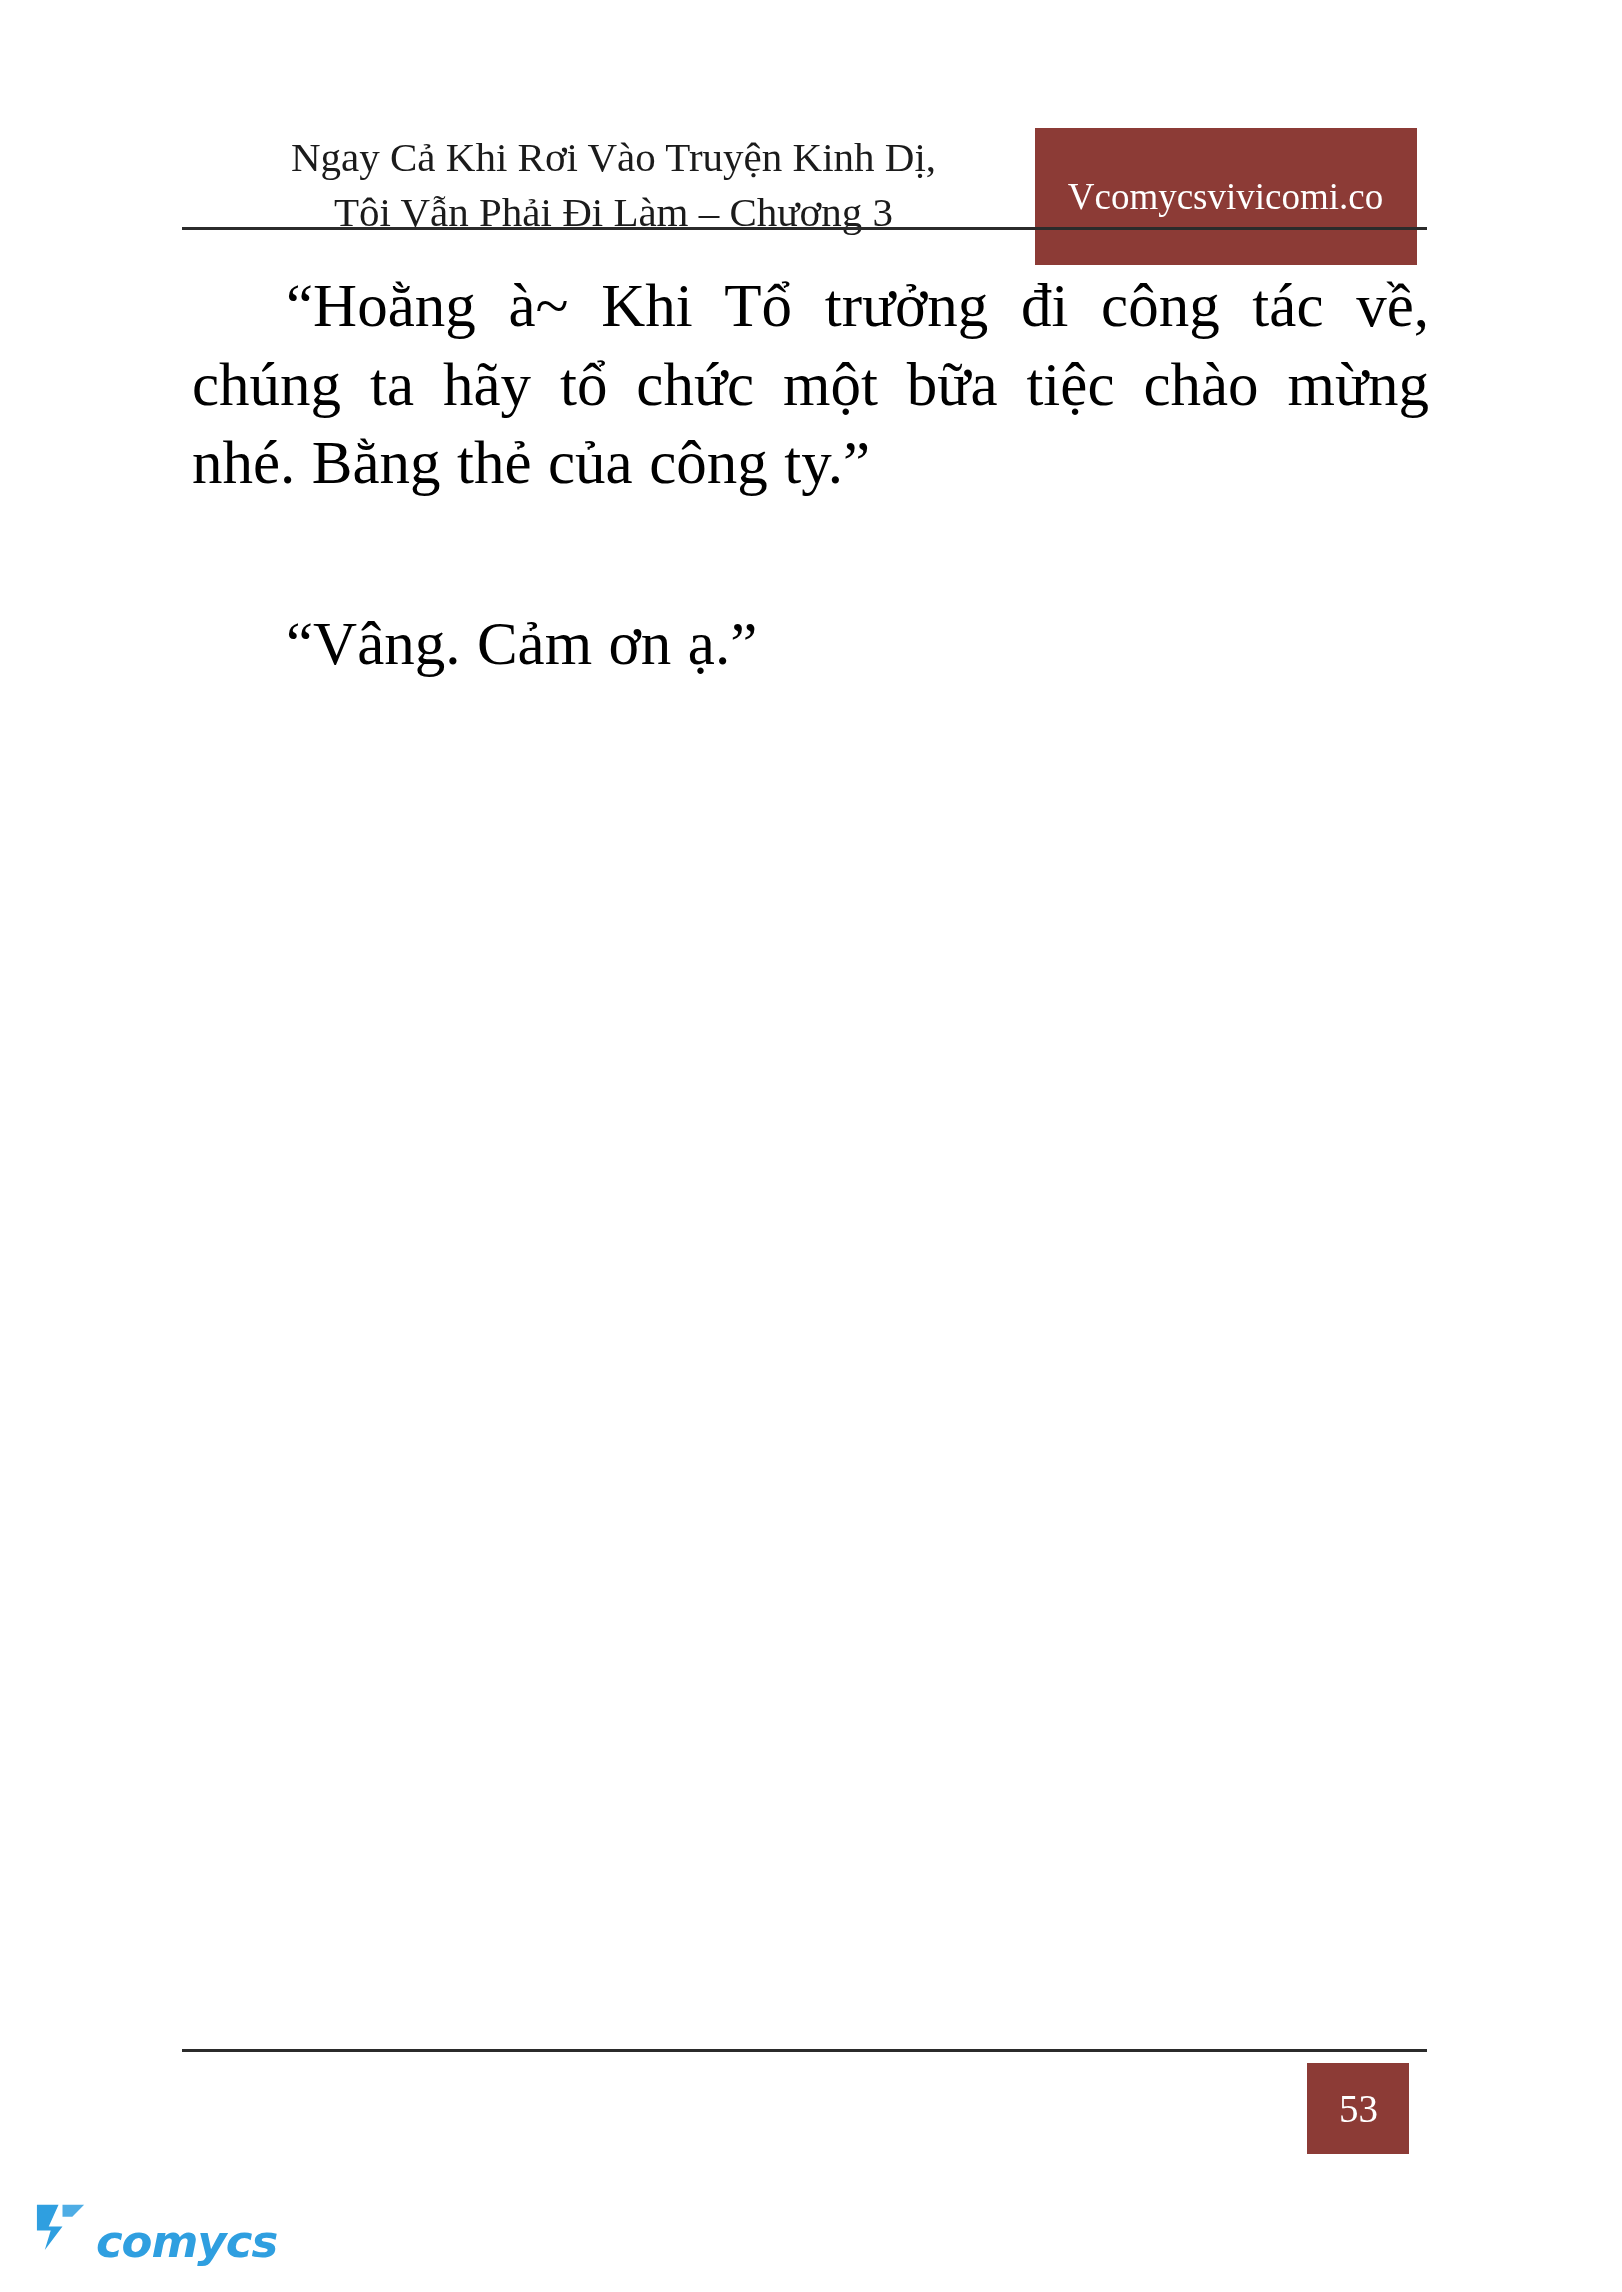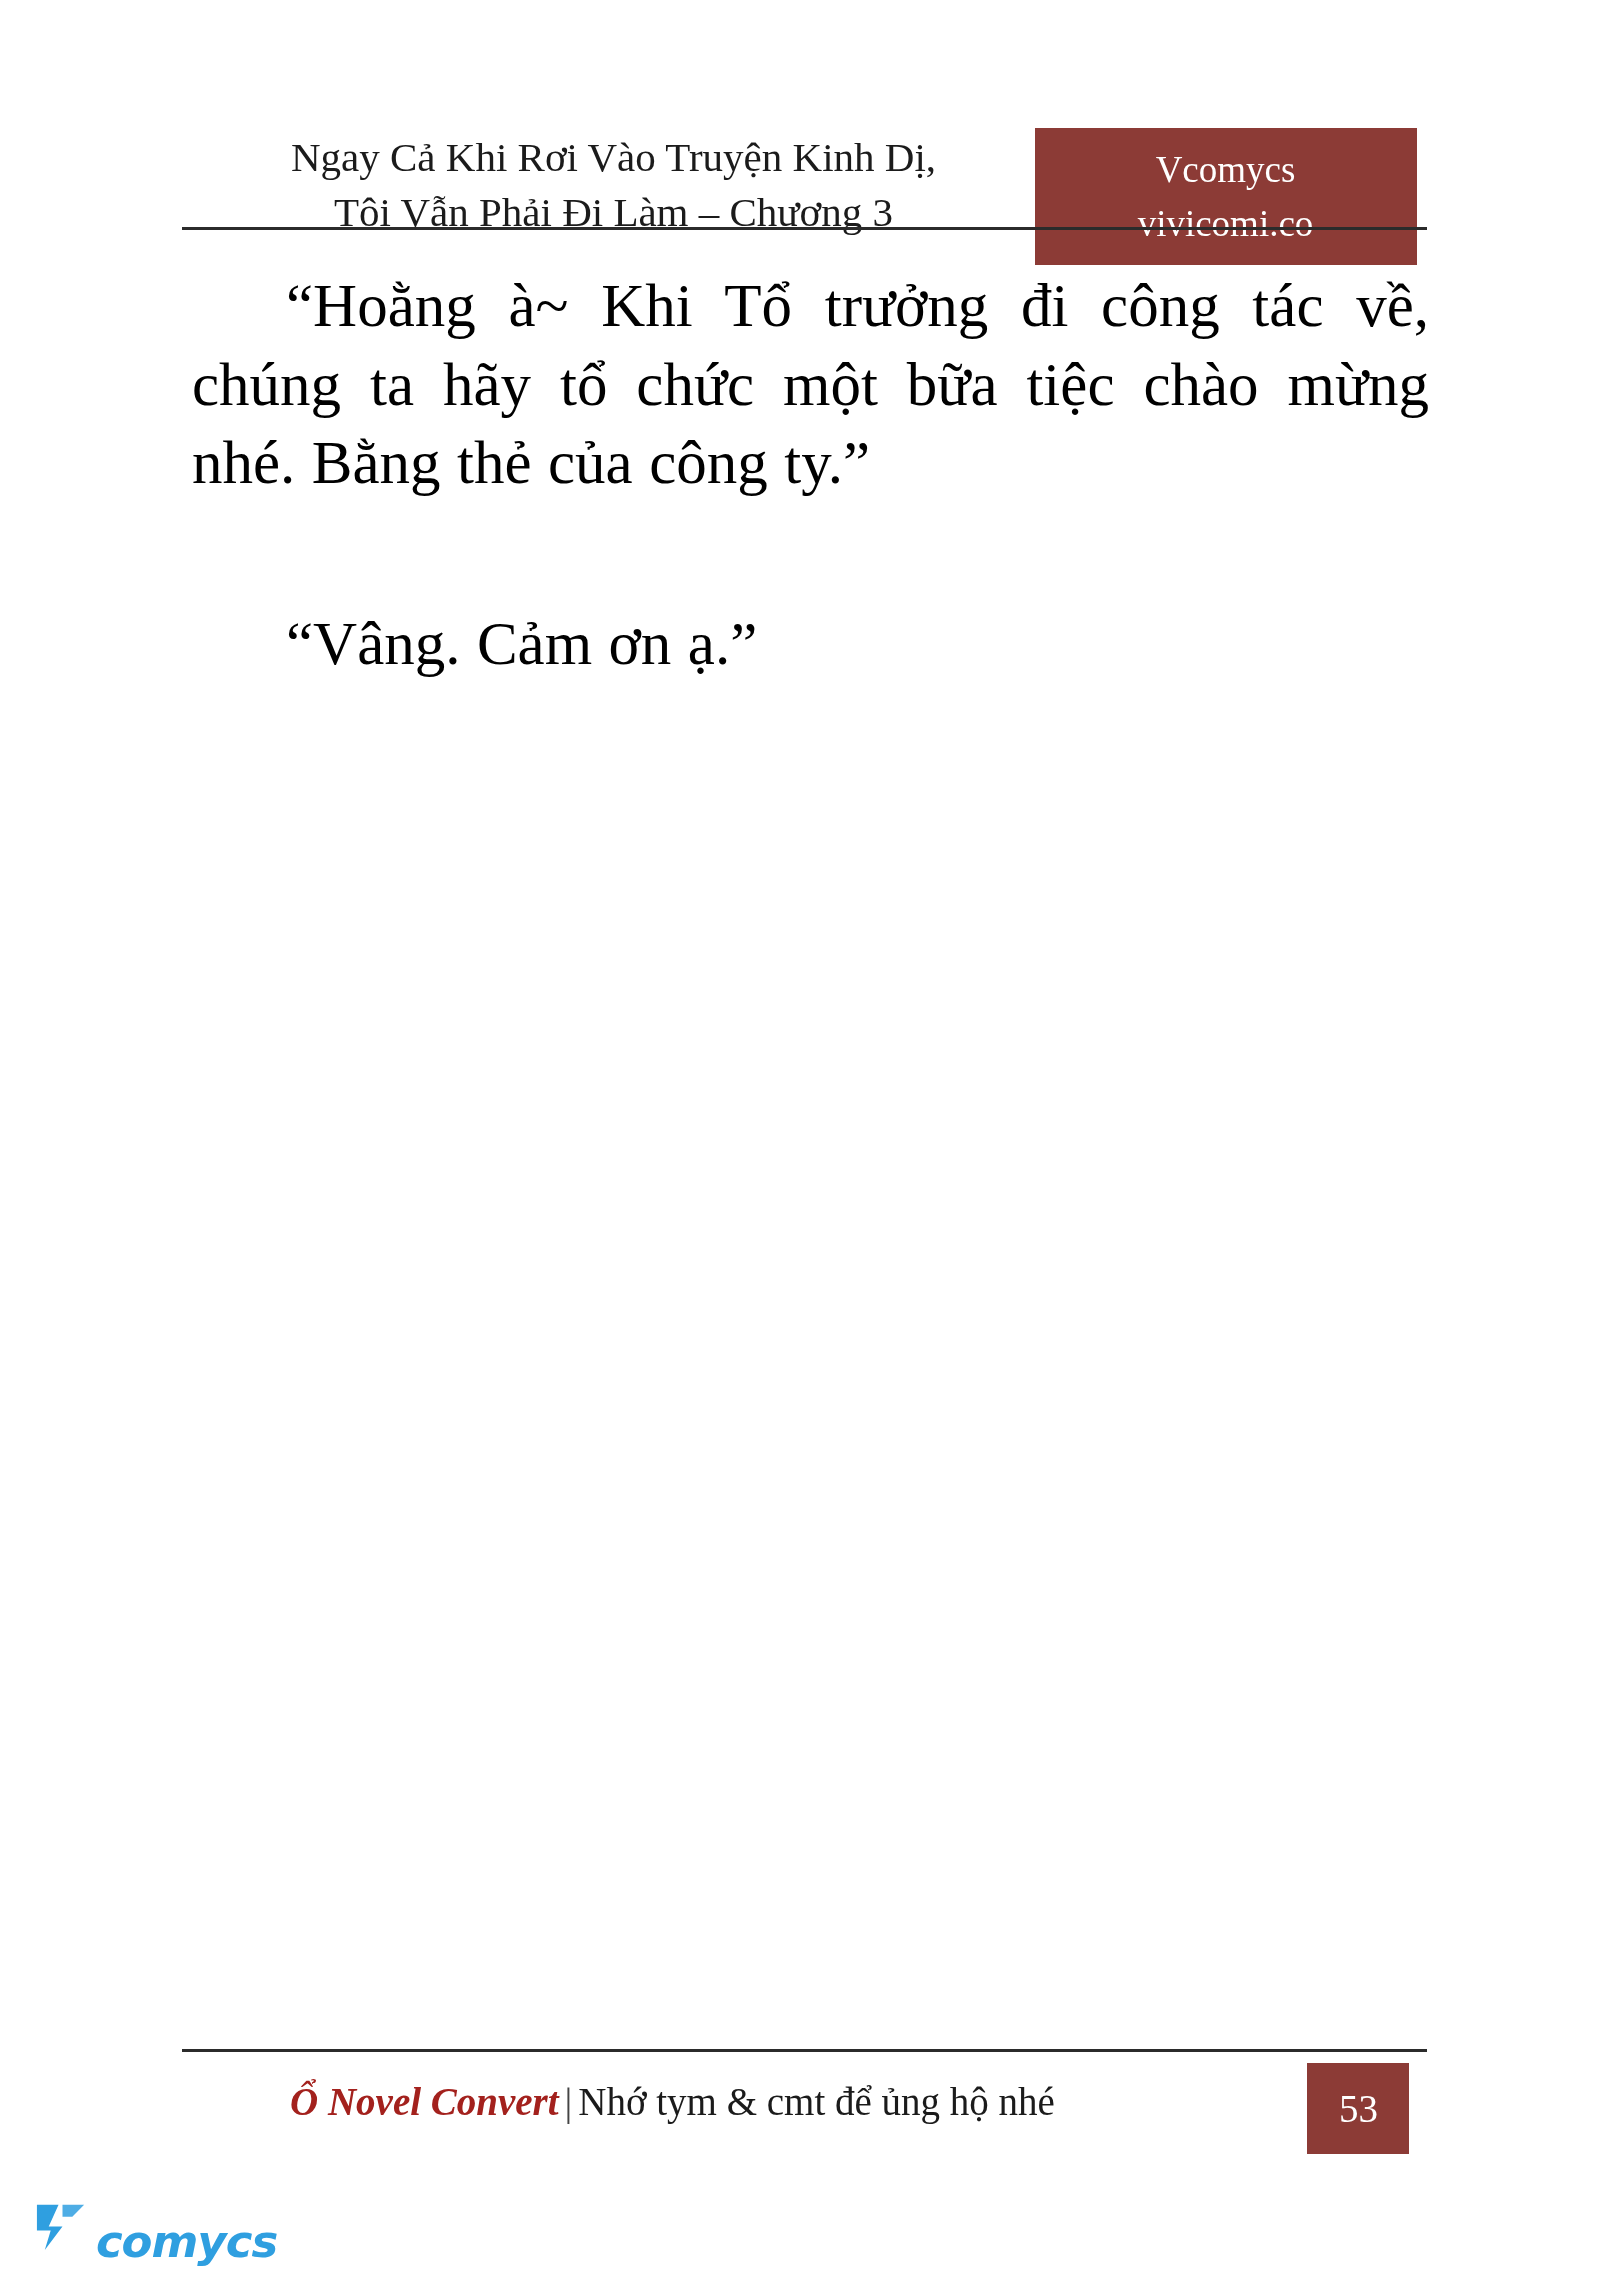--- a/index.html
+++ b/index.html
@@ -41,21 +41,21 @@
   }
   .header-badge {
     position: absolute;
     top: -2px;
     right: 23.5px;
     width: 382px;
     height: 137px;
     background: #8c3b36;
     color: #ffffff;
     display: flex;
-    flex-direction: column;
+    flex-direction: row;
     align-items: center;
     justify-content: center;
     font-size: 37px;
     line-height: 1.45;
     font-family: "Liberation Serif", serif;
   }
   .header-rule {
     position: absolute;
     top: 227px;
     left: 182px;
@@ -182,23 +182,20 @@
 </div>
 <div class="header-rule"></div>
 
 <div class="content">
   <p class="para p2">“Hoằng à~ Khi Tổ trưởng đi công tác về, chúng ta hãy tổ chức một bữa tiệc chào mừng nhé. Bằng thẻ của công ty.”</p>
   <p class="para p3">“Vâng. Cảm ơn ạ.”</p>
 </div>
 
 <div class="footer-rule"></div>
 <div class="footer">
-  <div class="footer-inner">
-    <span class="footer-brand">Ổ Novel Convert</span><span class="footer-sep">|</span><span class="footer-note">Nhớ tym &amp; cmt để ủng hộ nhé</span>
-  </div>
   <div class="footer-page">
     <span>53</span>
   </div>
 </div>
 
 <div class="watermark">
   <span class="wm-shape">
     <svg width="57" height="57" viewBox="0 0 58 58">
       <path d="M4 8 L26 8 L16 30 L30 30 L12 54 L18 34 L4 34 Z" fill="#2f9fe0"></path>
       <path d="M30 8 L52 8 L40 20 L30 20 Z" fill="#2f9fe0" opacity="0.85"></path>

